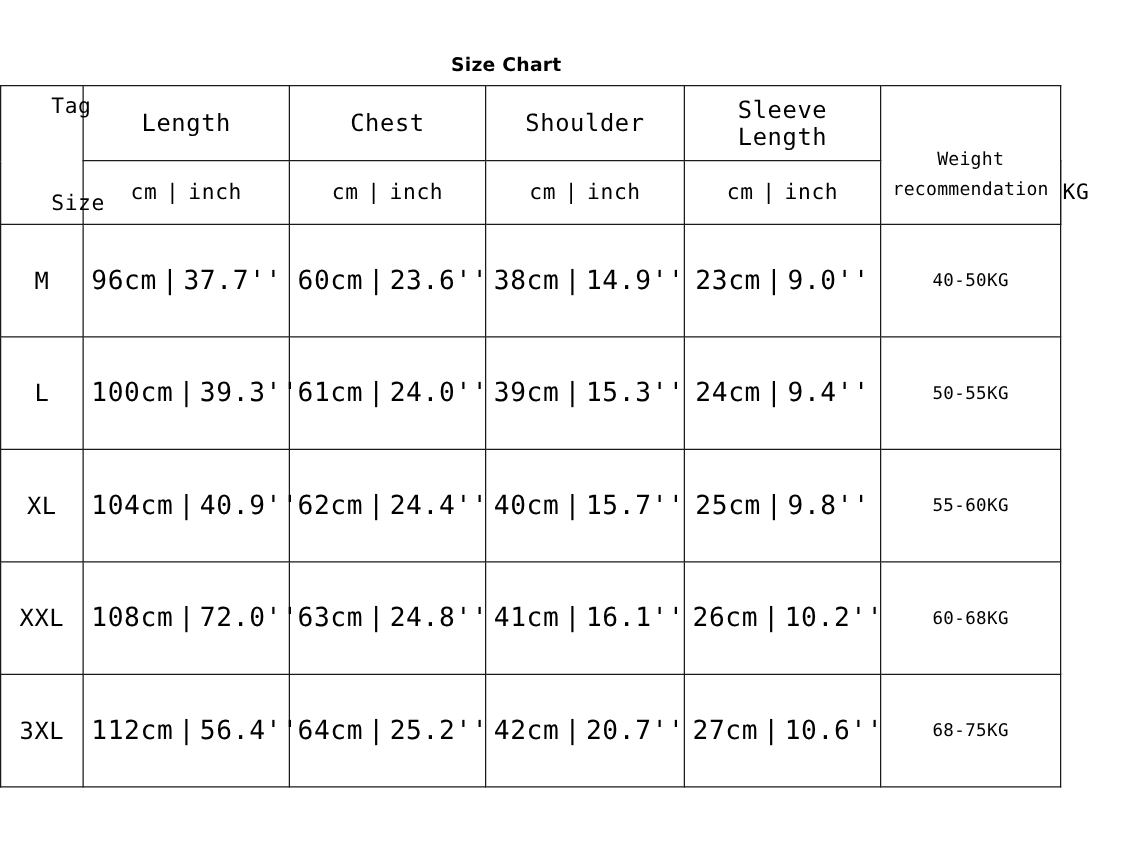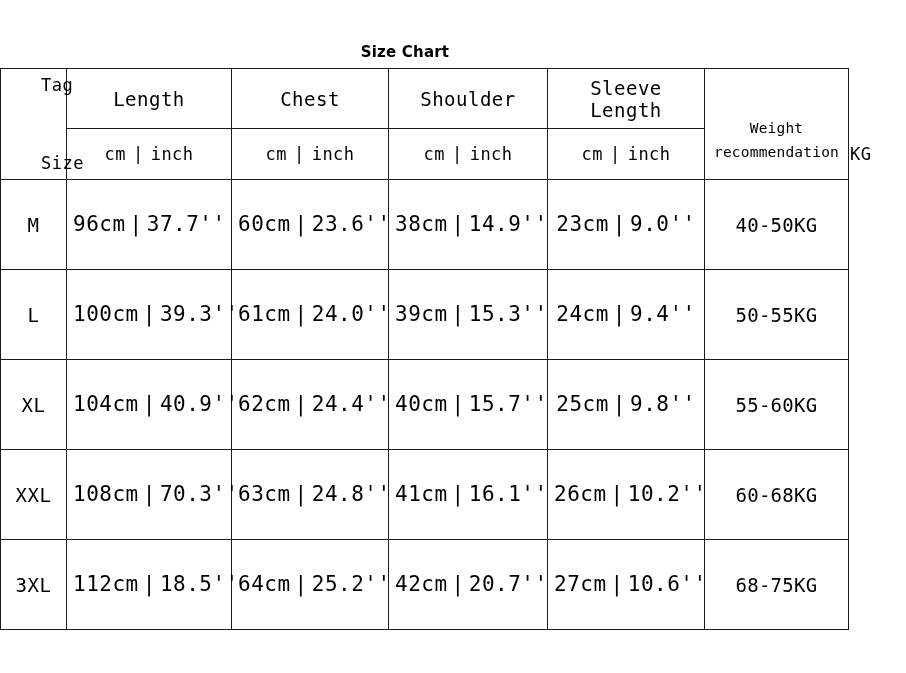--- a/index.html
+++ b/index.html
@@ -91,21 +91,21 @@
   }
   .meas {
     font-size: 21px;
     line-height: 27px;
     letter-spacing: 0.5px;
     padding: 0 6px;
     white-space: normal;
   }
   .meas .sep { padding: 0 4px; }
   .weight-cell {
-    font-size: 19px;
+    font-size: 14px;
     letter-spacing: 0.3px;
   }
   .unit-cell {
     font-size: 17px;
   }
   .unit-cell .sep { padding: 0 7px; }
 </style>
 </head>
 <body>
 
@@ -202,38 +202,38 @@
         </td>
         <td class="meas">
           <span>25cm</span><span class="sep">|</span><span>9.8''</span>
         </td>
         <td class="weight-cell">55-60KG</td>
       </tr>
 
       <tr class="data-row">
         <td class="size-label">XXL</td>
         <td class="meas">
-          <span>108cm</span><span class="sep">|</span><span>70.3''</span>
+          <span>108cm</span><span class="sep">|</span><span>72.0''</span>
         </td>
         <td class="meas">
           <span>63cm</span><span class="sep">|</span><span>24.8''</span>
         </td>
         <td class="meas">
           <span>41cm</span><span class="sep">|</span><span>16.1''</span>
         </td>
         <td class="meas">
           <span>26cm</span><span class="sep">|</span><span>10.2''</span>
         </td>
         <td class="weight-cell">60-68KG</td>
       </tr>
 
       <tr class="data-row">
         <td class="size-label">3XL</td>
         <td class="meas">
-          <span>112cm</span><span class="sep">|</span><span>18.5''</span>
+          <span>112cm</span><span class="sep">|</span><span>56.4''</span>
         </td>
         <td class="meas">
           <span>64cm</span><span class="sep">|</span><span>25.2''</span>
         </td>
         <td class="meas">
           <span>42cm</span><span class="sep">|</span><span>20.7''</span>
         </td>
         <td class="meas">
           <span>27cm</span><span class="sep">|</span><span>10.6''</span>
         </td>

